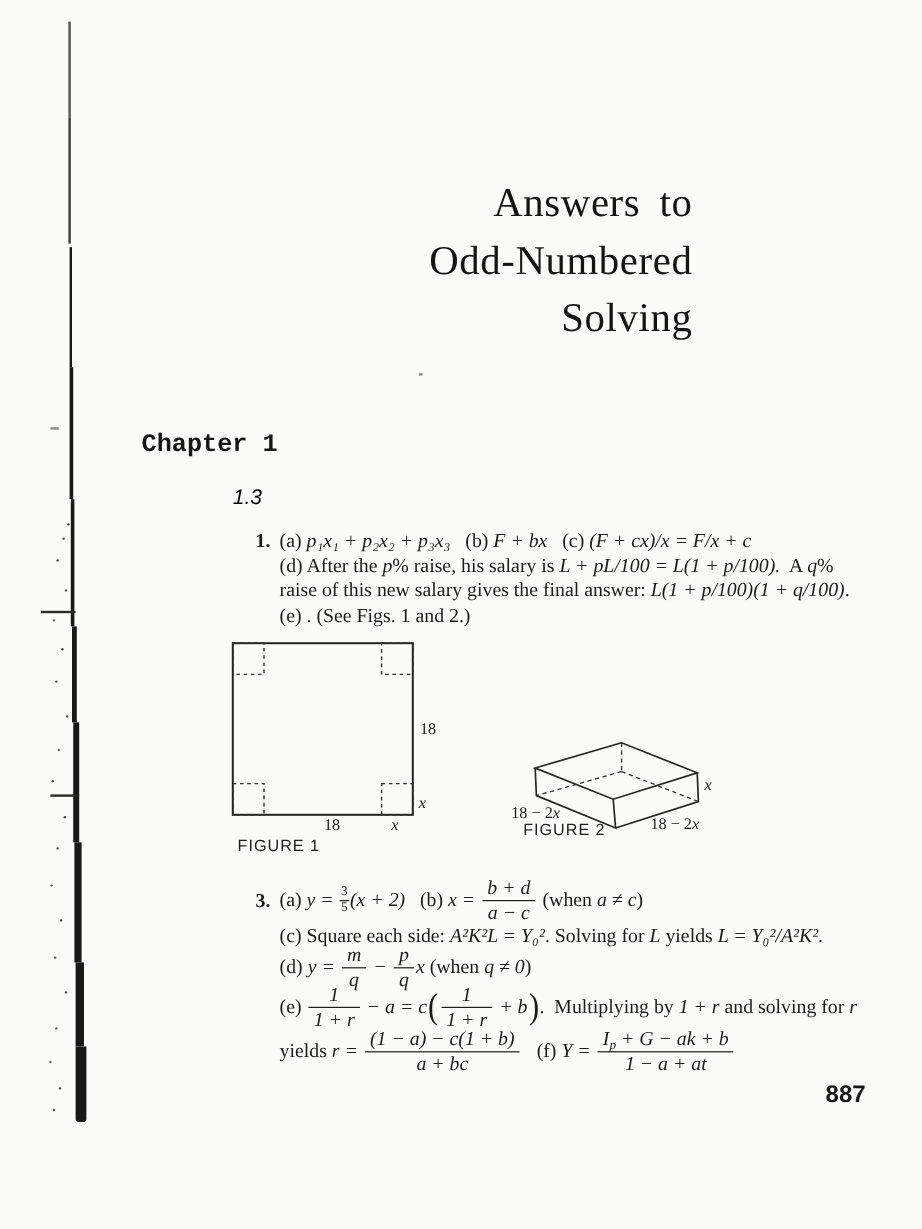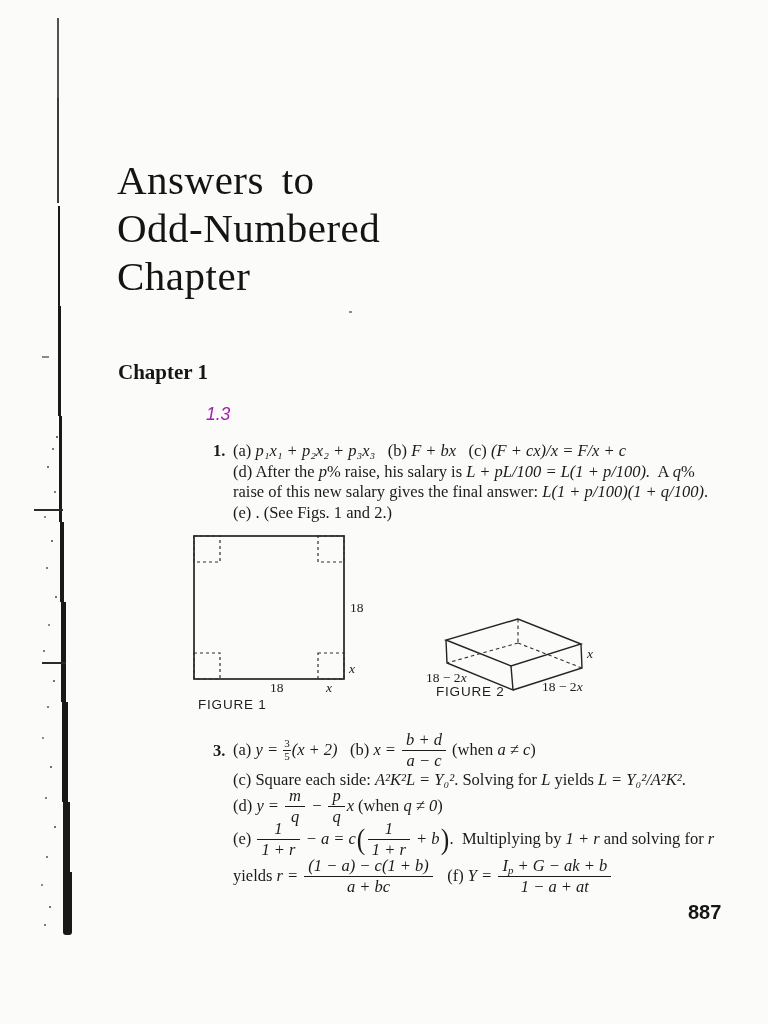--- a/index.html
+++ b/index.html
@@ -11,26 +11,26 @@
   .bind-seg{position:absolute;background:#191919;}
   .tick{position:absolute;background:#2a2a2a;}
   .speck{position:absolute;width:2px;height:2px;background:#3a3a3a;border-radius:1px;
          box-shadow: -4px 12px 0 #555, -9px 30px 0 #444, -2px 55px 0 #555, -12px 80px 0 #666,
          -5px 104px 0 #444, -10px 131px 0 #555, -1px 160px 0 #444, -8px 188px 0 #666,
          -13px 214px 0 #555, -3px 244px 0 #444, -9px 270px 0 #555, -14px 301px 0 #666,
          -6px 330px 0 #444, -11px 361px 0 #555, -2px 390px 0 #444, -10px 420px 0 #555,
          -15px 448px 0 #666, -7px 470px 0 #444, -12px 488px 0 #555;}
 
   
-  .title{left:117px;top:156px;width:460px;font-size:41px;line-height:48px;
-         letter-spacing:0.5px;word-spacing:7px;color:#141414;}
-  .chapter{left:118px;top:360px;font-family:Liberation Serif, serif;
+  .title{left:117px;top:146px;width:460px;font-size:34px;line-height:48px;
+         letter-spacing:0.5px;word-spacing:7px;color:#141414;text-align:right;}
+  .chapter{left:118px;top:360px;font-family:Liberation Mono, monospace;
            font-weight:700;font-size:21px;color:#161616;}
-  .section{left:206px;top:404px;font-family:"Liberation Sans","DejaVu Sans",sans-serif;
-           font-style:italic;font-size:17.5px;color:#a21caf;}
+  .section{left:194px;top:404px;font-family:"Liberation Sans","DejaVu Sans",sans-serif;
+           font-style:italic;font-size:17.5px;color:#000000;}
   .pageno{left:688px;top:901px;font-family:"Liberation Sans","DejaVu Sans",sans-serif;
           font-weight:700;font-size:20px;color:#161616;}
 
   
   .pmark{position:absolute;font-weight:700;font-size:16.5px;}
   .mline{display:flex;align-items:center;white-space:pre;font-size:16.5px;}
   .mline span{white-space:pre;}
   .rm{font-style:normal;}
   .it{font-style:italic;}
   .p1 .mline{height:20.5px;}
@@ -67,21 +67,21 @@
   <div class="tick" style="left:34px;top:509px;width:29px;height:2px;"></div>
   <div class="tick" style="left:42px;top:662px;width:24px;height:2px;"></div>
   <div class="speck" style="left:56px;top:436px;"></div>
   <div class="dot" style="left:42px;top:356px;width:7px;height:1.5px;"></div>
   <div class="dot" style="left:349px;top:311px;width:3px;height:2px;"></div>
 </div>
 
 <div class="abs title">
   <div>Answers to</div>
   <div>Odd-Numbered</div>
-  <div>Chapter</div>
+  <div>Solving</div>
 </div>
 
 <div class="abs chapter">Chapter 1</div>
 <div class="abs section">1.3</div>
 
 <div class="pmark" style="left:213px;top:441px;">1.</div>
 <div class="abs p1" style="left:233px;top:441px;width:490px;">
   <div class="mline">
     <span class="rm">(a) </span><span class="it">p₁x₁ + p₂x₂ + p₃x₃</span><span class="rm">   (b) </span><span class="it">F + bx</span><span class="rm">   (c) </span><span class="it">(F + cx)/x = F/x + c</span>
   </div>

